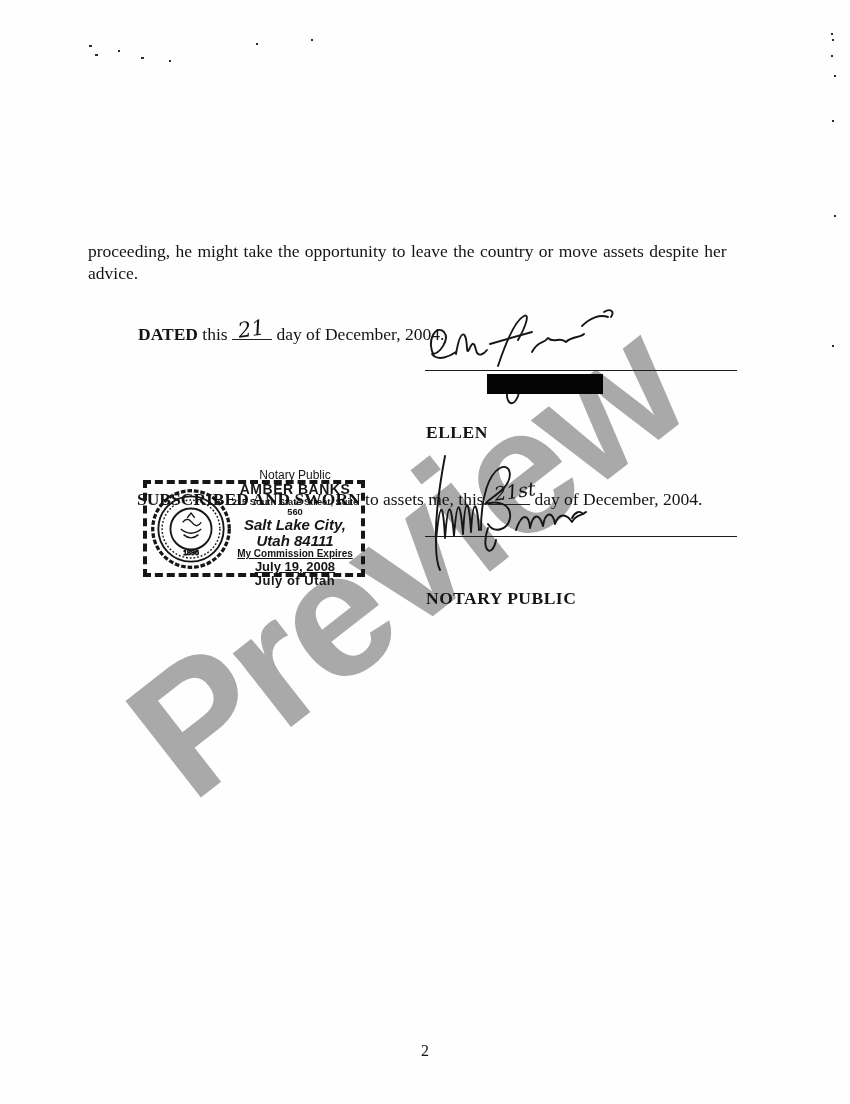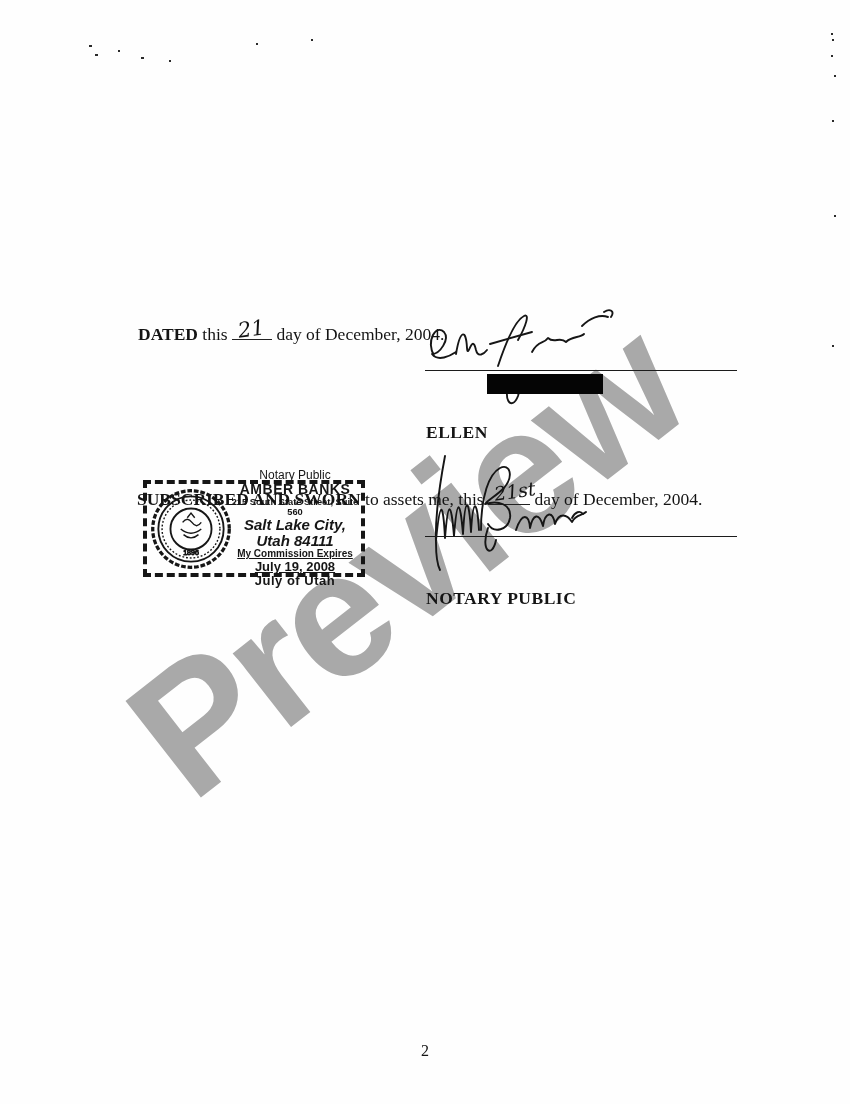--- a/index.html
+++ b/index.html
@@ -107,20 +107,21 @@
   <div class="speck" style="left:256px;top:43px;width:2px;"></div>
   <div class="speck" style="left:311px;top:39px;width:2px;"></div>
   <div class="speck" style="left:831px;top:33px;width:2px;"></div>
   <div class="speck" style="left:832px;top:39px;width:2px;"></div>
   <div class="speck" style="left:831px;top:55px;width:2px;"></div>
   <div class="speck" style="left:834px;top:75px;width:2px;"></div>
   <div class="speck" style="left:832px;top:120px;width:2px;"></div>
   <div class="speck" style="left:834px;top:215px;width:2px;"></div>
   <div class="speck" style="left:832px;top:345px;width:2px;"></div>
 
+  <div class="bodyline" style="top:240px;">proceeding, he might take the opportunity to leave the country or move assets despite her advice.</div>
 
   <div class="dated-line" style="left:138px;top:277px;">
     <span class="b">DATED</span>
     <span>this</span>
     <span class="blank" style="width:40px;height:18px;">
       <span class="handwritten">21</span>
     </span>
     <span>day of December, 2004.</span>
   </div>
 

